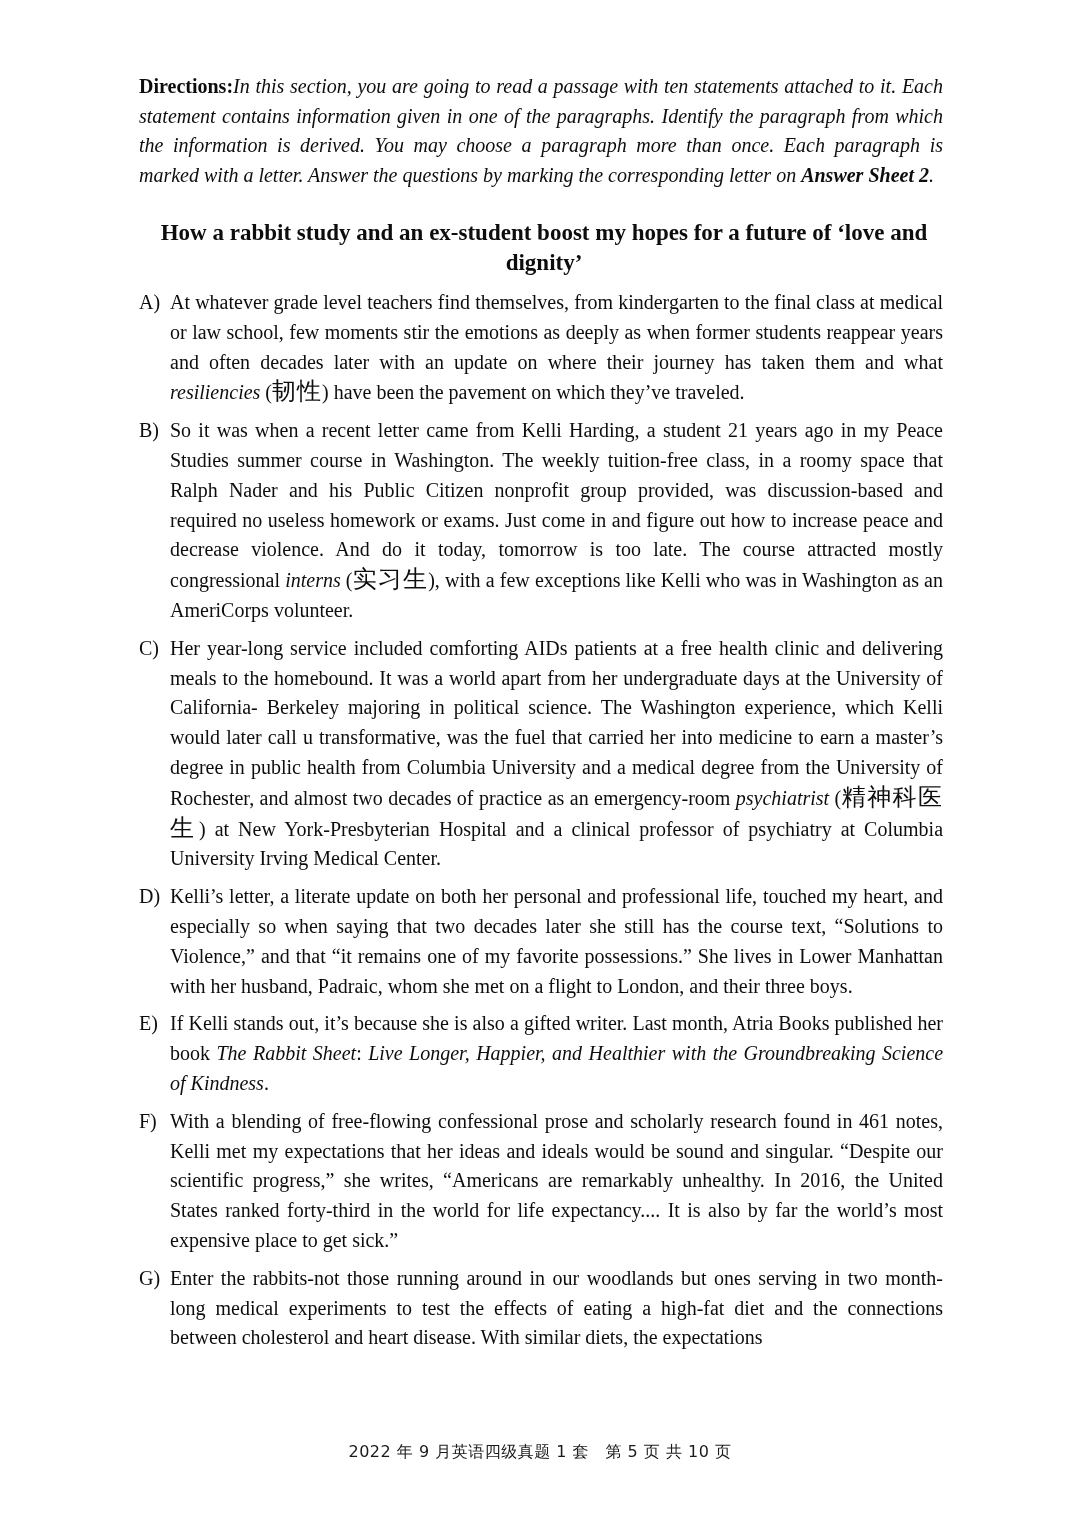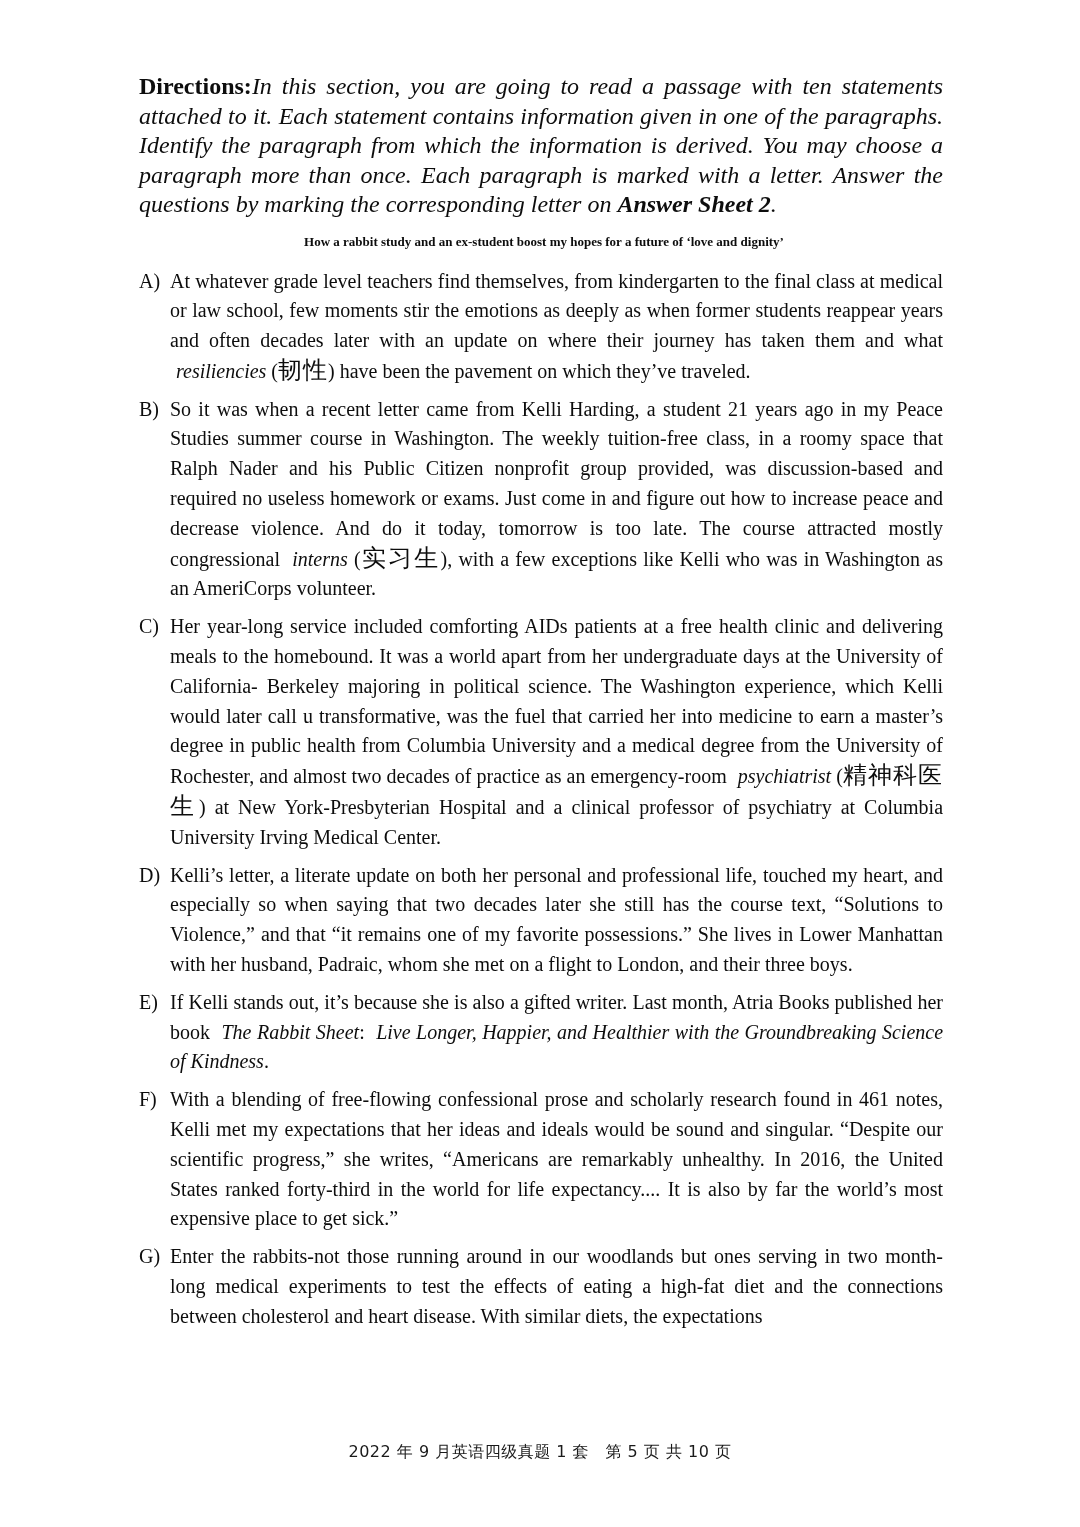--- a/index.html
+++ b/index.html
@@ -34,21 +34,21 @@
   .section-heading {
     font-weight: bold;
     font-size: 21px;
     line-height: 28px;
     letter-spacing: 0.2px;
     margin: 0 0 8px 0;
   }
 
   
   .directions {
-    font-size: 24px;
+    font-size: 20px;
     line-height: 29.5px;
     text-align: justify;
     text-justify: inter-word;
     margin: 0 0 6px 0;
     text-indent: 0;
   }
   .directions .dir-label {
     font-weight: bold;
     font-style: normal;
   }
@@ -56,24 +56,24 @@
     font-style: italic;
   }
   .directions .dir-sheet {
     font-style: italic;
     font-weight: bold;
   }
 
   
   .passage-title {
     font-weight: bold;
-    font-size: 13px;
+    font-size: 23px;
     line-height: 30px;
     text-align: center;
-    margin: 7px 0 10px 0;
+    margin: 28px 0 10px 0;
     padding-left: 6px;
   }
 
   
   .para {
     position: relative;
     display: flex;
     align-items: flex-start;
     margin: 0 0 8px 0;
   }
@@ -87,21 +87,21 @@
   }
   .para-text {
     flex: 1 1 auto;
     font-size: 20px;
     line-height: 29.8px;
     text-align: justify;
     text-justify: inter-word;
     -webkit-hyphens: none;
     hyphens: none;
   }
-  .it { font-style: italic; margin-left: 6px; }
+  .it { font-style: italic; }
   .cn {
     font-family: "DejaVu Sans", "Liberation Sans", sans-serif;
     font-style: normal;
     font-size: 24px;
     letter-spacing: 1px;
   }
 
   
   .footer {
     position: absolute;

